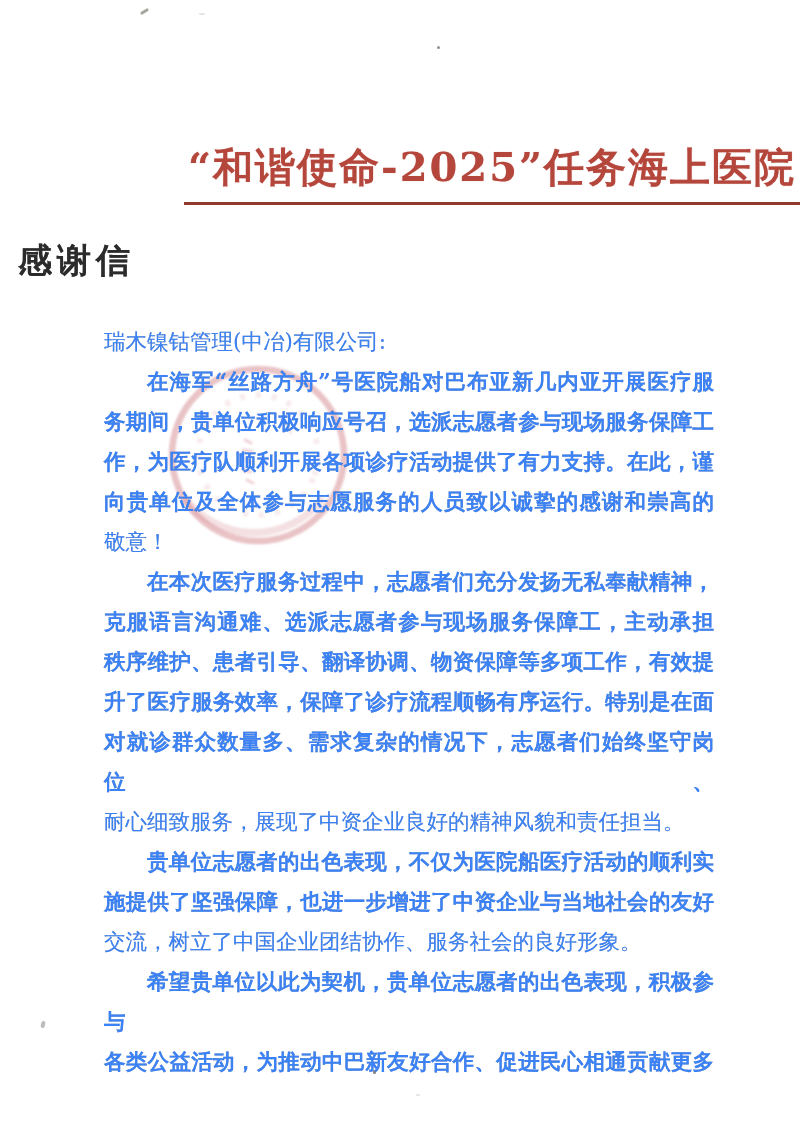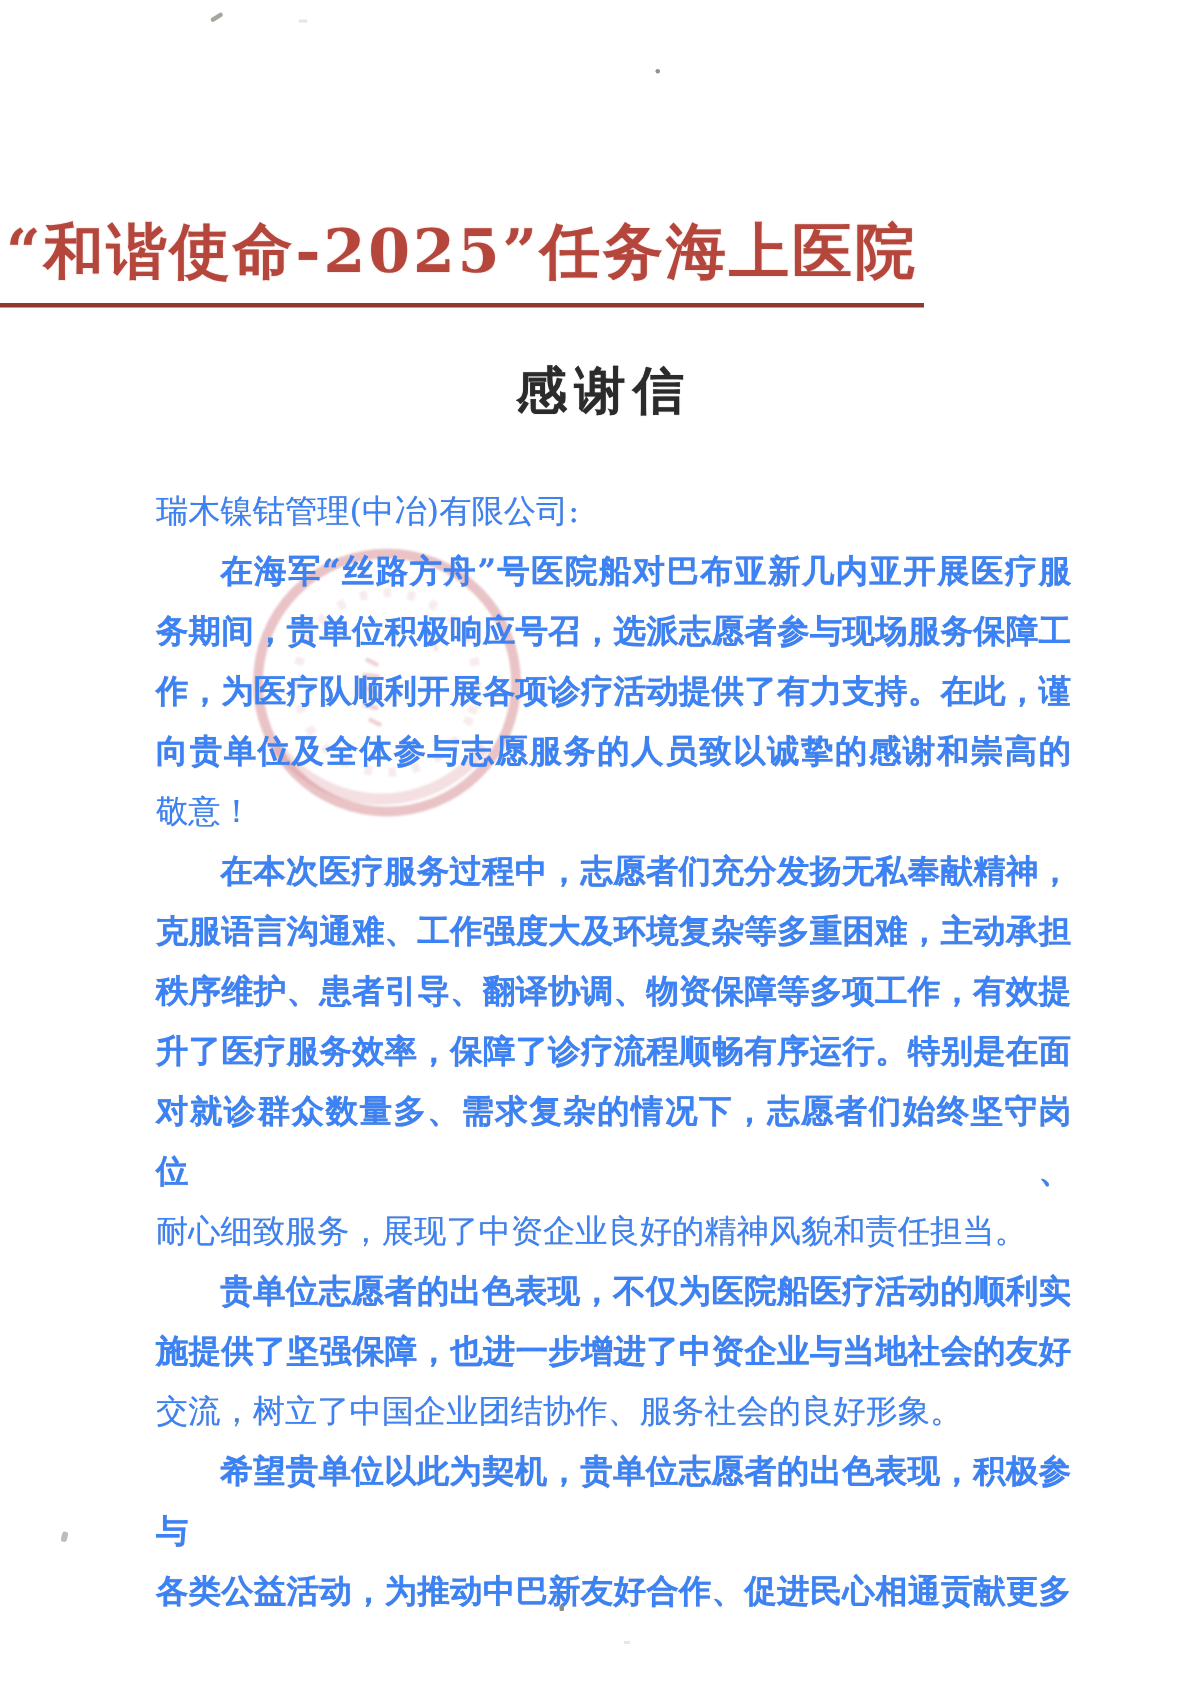--- a/index.html
+++ b/index.html
@@ -12,45 +12,45 @@
     overflow: hidden;
     font-family: "DejaVu Serif", "Liberation Serif", serif;
   }
 
   
   .banner {
     position: absolute;
     top: 140px;
     left: 0;
     width: 100%;
-    text-align: left;
+    text-align: right;
   }
   .banner-text {
     display: inline-block;
     font-size: 40px;
     font-weight: 700;
     letter-spacing: 2px;
     color: #b5463c;
     padding: 0 4px 7px 4px;
     border-bottom: 3px solid #90392f;
     text-shadow: 0 0 1px rgba(181, 70, 60, 0.45);
     white-space: nowrap;
   }
 
   
   .doc-title {
     position: absolute;
     top: 238px;
     left: 0;
     width: 100%;
-    text-align: center;
+    text-align: left;
     font-size: 34px;
     font-weight: 700;
     letter-spacing: 5px;
-    padding-left: 5px;
+    padding-left: 18px;
     box-sizing: border-box;
     color: #2b2b2b;
     text-shadow: 0 0 0.6px rgba(40,40,40,0.6);
   }
 
   
   .letter-body {
     position: absolute;
     left: 104px;
     top: 322px;
@@ -120,21 +120,21 @@
   <div class="letter-body">
     <div class="line">瑞木镍钴管理(中冶)有限公司:</div>
 
     <div class="line jfull indent">在海军“丝路方舟”号医院船对巴布亚新几内亚开展医疗服</div>
     <div class="line jfull">务期间，贵单位积极响应号召，选派志愿者参与现场服务保障工</div>
     <div class="line jfull">作，为医疗队顺利开展各项诊疗活动提供了有力支持。在此，谨</div>
     <div class="line jfull">向贵单位及全体参与志愿服务的人员致以诚挚的感谢和崇高的</div>
     <div class="line">敬意！</div>
 
     <div class="line jfull indent">在本次医疗服务过程中，志愿者们充分发扬无私奉献精神，</div>
-    <div class="line jfull">克服语言沟通难、工作强度大及环境复杂等多重困难，主动承担</div>
+    <div class="line jfull">克服语言沟通难、选派志愿者参与现场服务保障工，主动承担</div>
     <div class="line jfull">秩序维护、患者引导、翻译协调、物资保障等多项工作，有效提</div>
     <div class="line jfull">升了医疗服务效率，保障了诊疗流程顺畅有序运行。特别是在面</div>
     <div class="line jfull">对就诊群众数量多、需求复杂的情况下，志愿者们始终坚守岗位、</div>
     <div class="line">耐心细致服务，展现了中资企业良好的精神风貌和责任担当。</div>
 
     <div class="line jfull indent">贵单位志愿者的出色表现，不仅为医院船医疗活动的顺利实</div>
     <div class="line jfull">施提供了坚强保障，也进一步增进了中资企业与当地社会的友好</div>
     <div class="line">交流，树立了中国企业团结协作、服务社会的良好形象。</div>
 
     <div class="line jfull indent">希望贵单位以此为契机，贵单位志愿者的出色表现，积极参与</div>

